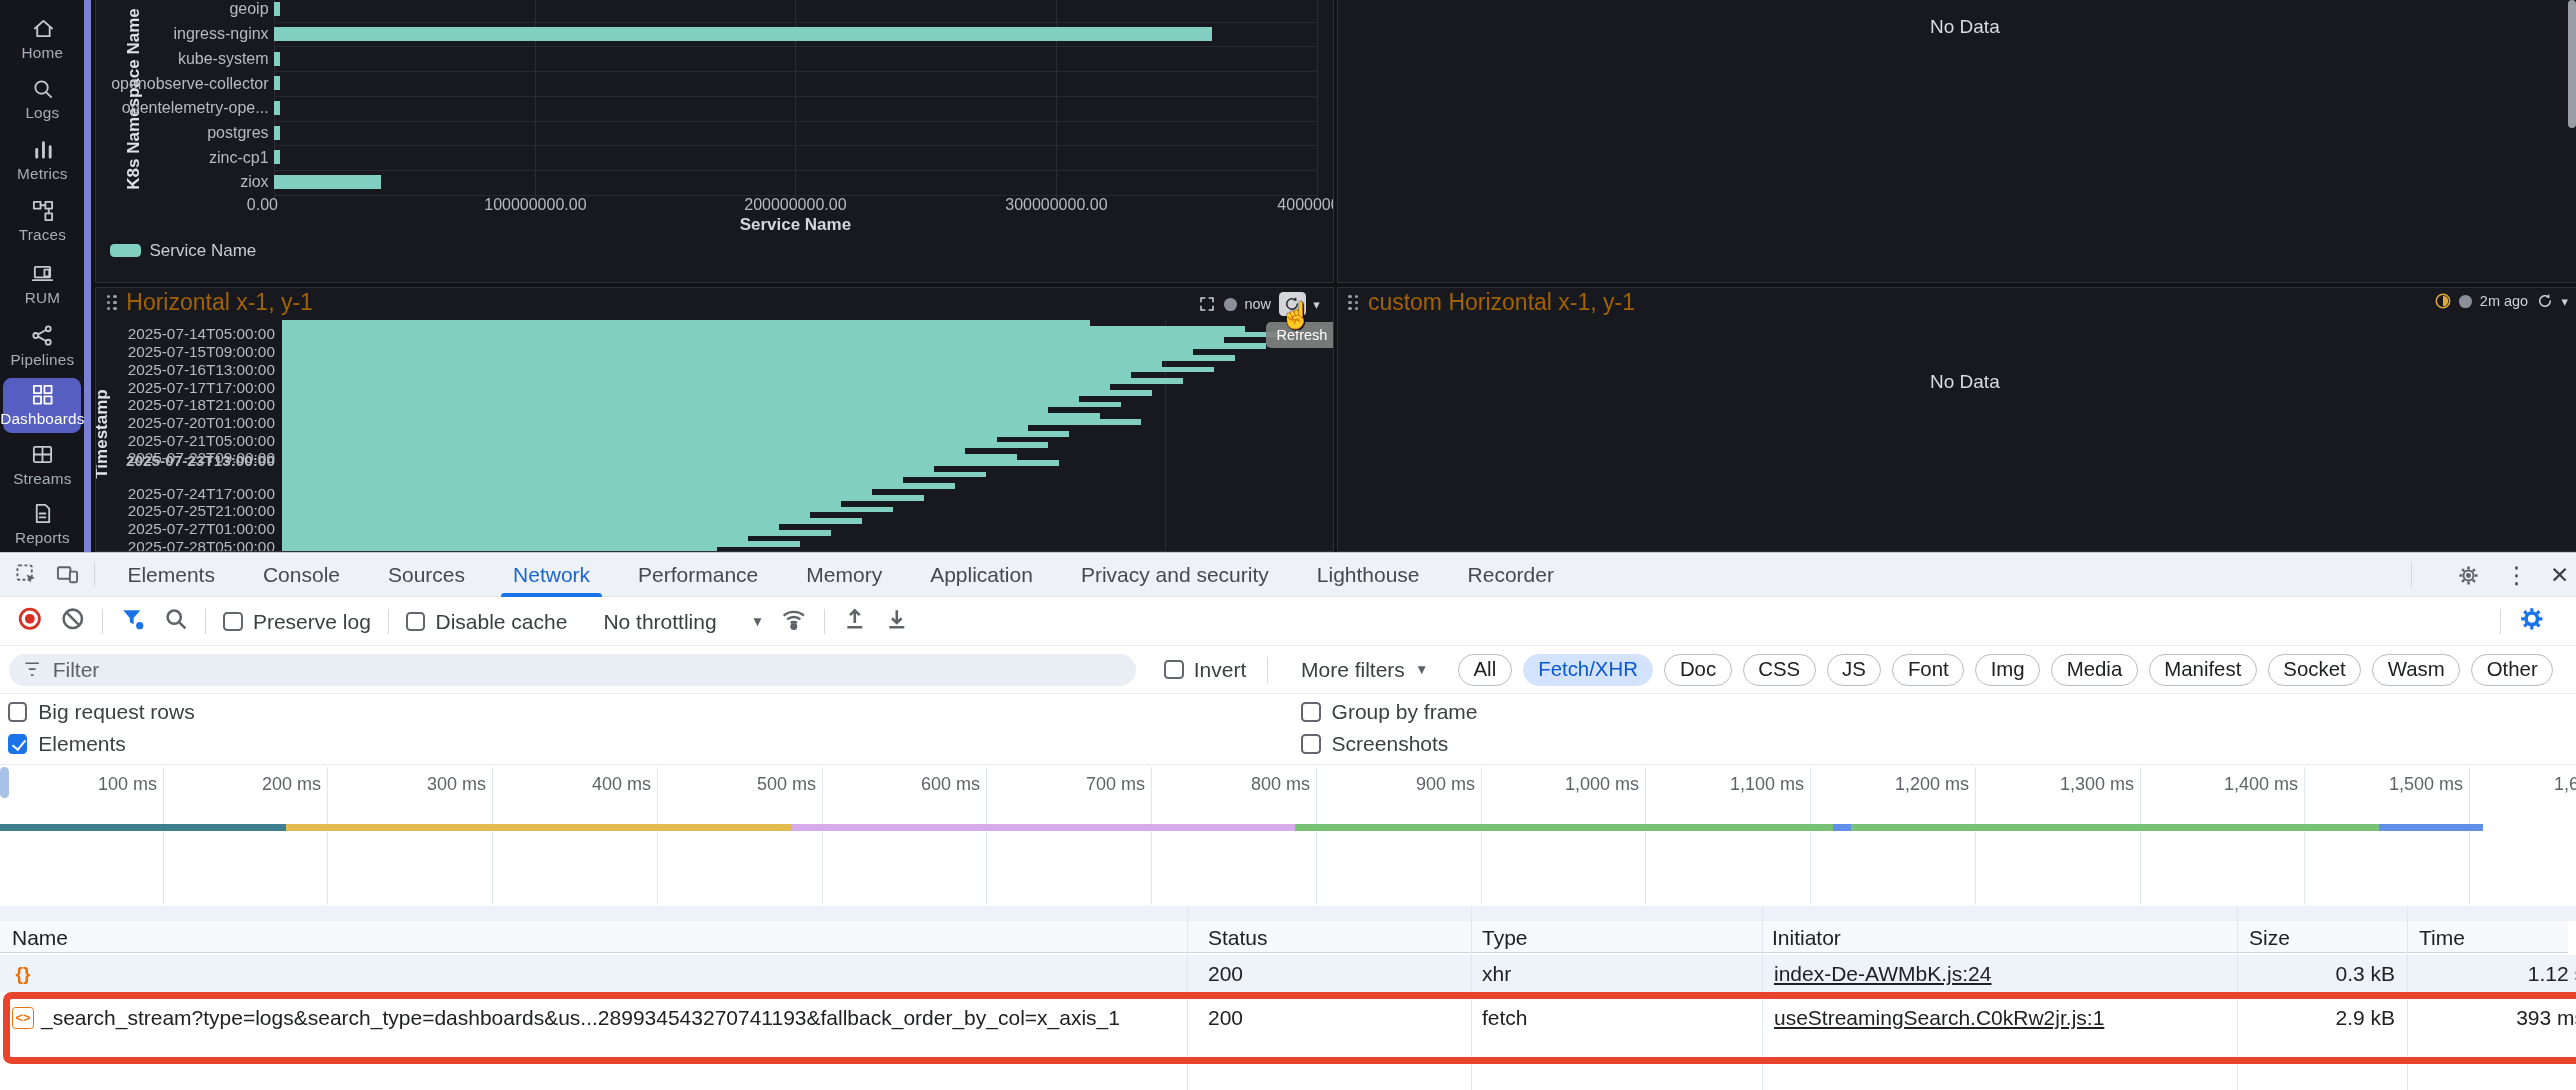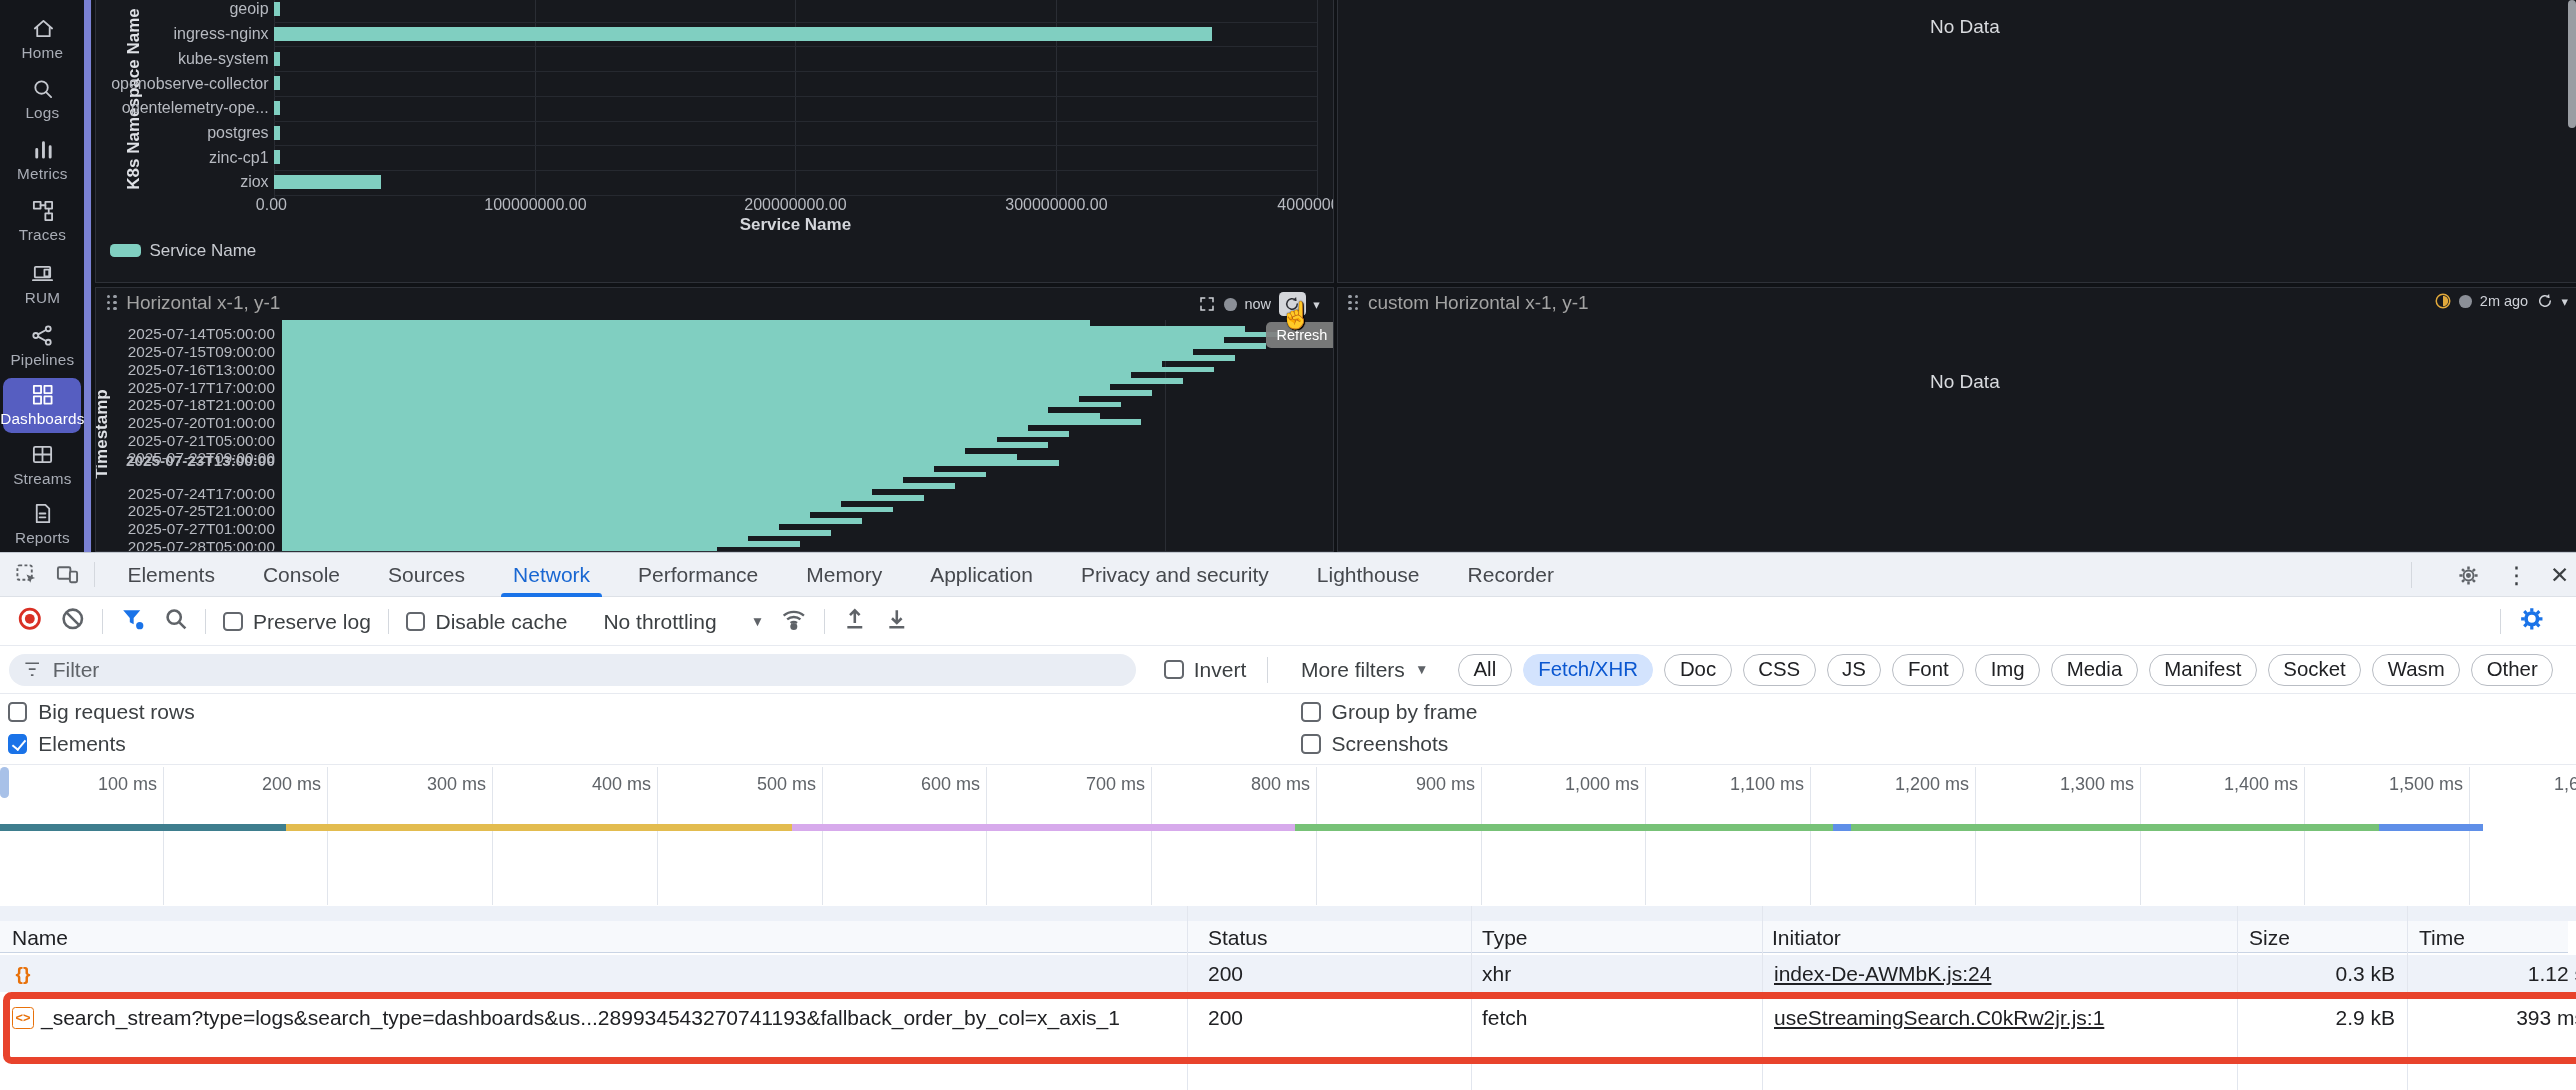--- a/index.html
+++ b/index.html
@@ -31,21 +31,21 @@
     transform:rotate(-90deg); transform-origin:center; white-space:nowrap; }
   .gridv { position:absolute; width:0.9px; background:#2a2d34; }
   .gridh { position:absolute; height:0.9px; background:#262930; }
   .bar { position:absolute; background:#80cfc1; }
   .xtick { position:absolute; color:#b7bac1; font-size:16px; transform:translateX(-50%); }
   .xlabel { position:absolute; color:#d4d6db; font-weight:bold; font-size:17px; transform:translateX(-50%); }
   .legend { position:absolute; display:flex; align-items:center; gap:8.5px; color:#c9ccd2; font-size:17px; }
   .legend .sw { width:31px; height:13.6px; border-radius:4.3px; background:#80cfc1; }
 
   .p-header { position:absolute; left:0; top:0; right:0; height:29px; display:flex; align-items:center; }
-  .p-title { color:#a3a3a3; font-size:19px; margin-left:8.5px; }
+  .p-title { color:#a16207; font-size:23px; margin-left:8.5px; }
   .drag-dots { display:grid; grid-template-columns:4.3px 4.3px; grid-gap:2.6px; margin-left:10.2px; }
   .drag-dots i { width:3.4px; height:3.4px; border-radius:50%; background:#9ba0a8; }
   .hdr-ctrl { position:absolute; top:4.3px; display:flex; align-items:center; gap:7.7px; color:#cfd2d8; font-size:14.5px; }
   .hdr-ctrl svg { width:18px; height:18px; stroke:#cfd2d8; fill:none; stroke-width:2; stroke-linecap:round; }
   .refresh-btn { width:27px; height:24px; border-radius:4.3px; background:#d4d6da; display:flex; align-items:center; justify-content:center; }
   .refresh-btn svg { stroke:#2b2d33; }
   .caret { font-size:12.8px; color:#cfd2d8; }
   .circle-ic { width:12.8px; height:12.8px; border-radius:50%; background:#8b8f97; }
   .tooltip { position:absolute; background:rgba(128,128,128,.92); color:#fff; font-size:14.5px;
     padding:5.1px 10.2px; border-radius:5.1px; z-index:30; }
@@ -190,21 +190,21 @@
 
     <section class="panel" id="panel-ns">
       <div class="rot-label" style="left:-53px; top:92px;">K8s Namespace Name</div>
       <div id="ns-plot"></div>
       <div class="xlabel" style="left:699px; top:218px;">Service Name</div>
       <div class="legend" style="left:13.6px; top:244px;">
         <span class="sw"></span>
         <span>Service Name</span>
       </div>
     <div class="gridv" style="left: 178px; top: 0px; height: 201px;"></div>
-        <div class="xtick" style="left: 175px; top: 199px;">0.00</div>
+        <div class="xtick" style="left: 166px; top: 199px;">0.00</div>
         <div class="gridv" style="left: 439px; top: 0px; height: 201px;"></div>
         <div class="xtick" style="left: 439px; top: 199px;">100000000.00</div>
         <div class="gridv" style="left: 699px; top: 0px; height: 201px;"></div>
         <div class="xtick" style="left: 699px; top: 199px;">200000000.00</div>
         <div class="gridv" style="left: 960px; top: 0px; height: 201px;"></div>
         <div class="xtick" style="left: 960px; top: 199px;">300000000.00</div>
         <div class="gridv" style="left: 1221px; top: 0px; height: 201px;"></div>
         <div class="xtick" style="left: 1221px; top: 199px;">400000000</div>
         <div class="axis-cat" style="left: 10.2px; top: 3.4px;">geoip</div>
         <div class="gridh" style="left: 178px; top: 25px; width: 1043px;"></div>

